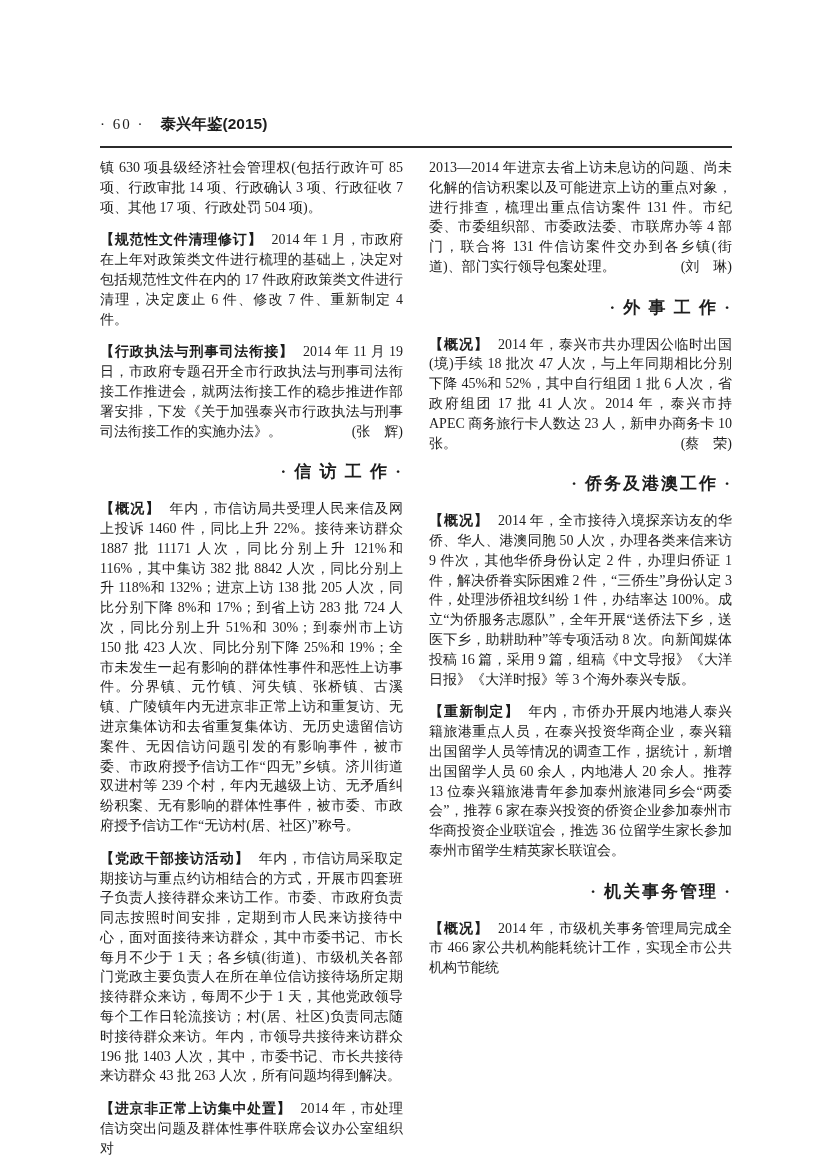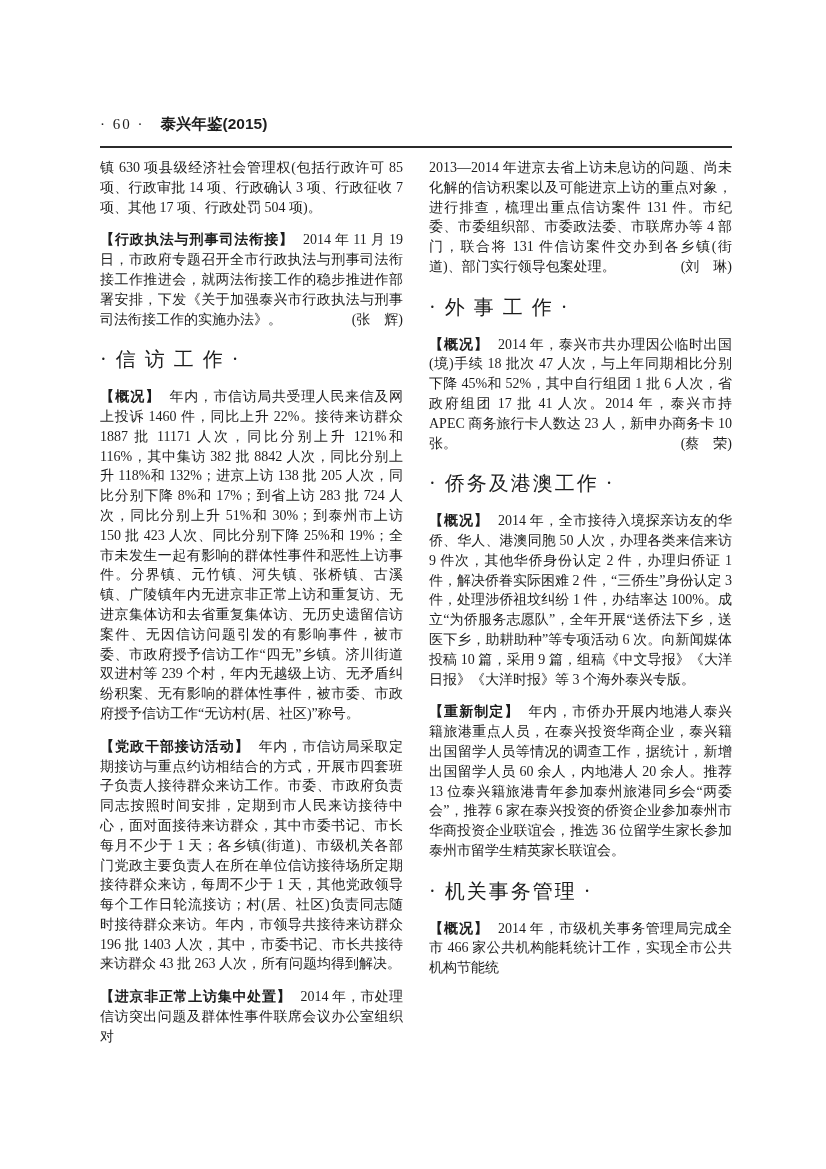--- a/index.html
+++ b/index.html
@@ -71,52 +71,53 @@
     font-weight: 700;
     margin-right: 9px;
     letter-spacing: 0.5px;
   }
   .attribution {
     float: right;
     white-space: pre;
   }
   h2.section-heading {
     font-family: "Liberation Serif", "DejaVu Serif", serif;
-    font-weight: normal;
-    font-size: 20px;
+    font-weight: bold;
+    font-size: 17px;
     letter-spacing: 2px;
-    text-align: left;
+    text-align: right;
     margin: 21px 0 17px 0;
     white-space: pre;
   }
 </style>
 </head>
 <body>
 
 <div class="page">
 
   <header class="page-header">
     <span class="page-marker">· 60 ·</span>
     <span class="book-title">泰兴年鉴(2015)</span>
   </header>
 
   <main class="columns">
     <section class="column">
         <p class="para"><span>镇 630 项县级经济社会管理权(包括行政许可 85 项、行政审批 14 项、行政确认 3 项、行政征收 7 项、其他 17 项、行政处罚 504 项)。</span></p>
+        <p class="para"><strong class="entry-label">【规范性文件清理修订】</strong><span>2014 年 1 月，市政府在上年对政策类文件进行梳理的基础上，决定对包括规范性文件在内的 17 件政府政策类文件进行清理，决定废止 6 件、修改 7 件、重新制定 4 件。</span></p>
         <p class="para"><strong class="entry-label">【行政执法与刑事司法衔接】</strong><span>2014 年 11 月 19 日，市政府专题召开全市行政执法与刑事司法衔接工作推进会，就两法衔接工作的稳步推进作部署安排，下发《关于加强泰兴市行政执法与刑事司法衔接工作的实施办法》。</span><span class="attribution">(张　辉)</span></p>
         <h2 class="section-heading">· 信 访 工 作 ·</h2>
         <p class="para"><strong class="entry-label">【概况】</strong><span>年内，市信访局共受理人民来信及网上投诉 1460 件，同比上升 22%。接待来访群众 1887 批 11171 人次，同比分别上升 121%和 116%，其中集访 382 批 8842 人次，同比分别上升 118%和 132%；进京上访 138 批 205 人次，同比分别下降 8%和 17%；到省上访 283 批 724 人次，同比分别上升 51%和 30%；到泰州市上访 150 批 423 人次、同比分别下降 25%和 19%；全市未发生一起有影响的群体性事件和恶性上访事件。分界镇、元竹镇、河失镇、张桥镇、古溪镇、广陵镇年内无进京非正常上访和重复访、无进京集体访和去省重复集体访、无历史遗留信访案件、无因信访问题引发的有影响事件，被市委、市政府授予信访工作“四无”乡镇。济川街道双进村等 239 个村，年内无越级上访、无矛盾纠纷积案、无有影响的群体性事件，被市委、市政府授予信访工作“无访村(居、社区)”称号。</span></p>
         <p class="para"><strong class="entry-label">【党政干部接访活动】</strong><span>年内，市信访局采取定期接访与重点约访相结合的方式，开展市四套班子负责人接待群众来访工作。市委、市政府负责同志按照时间安排，定期到市人民来访接待中心，面对面接待来访群众，其中市委书记、市长每月不少于 1 天；各乡镇(街道)、市级机关各部门党政主要负责人在所在单位信访接待场所定期接待群众来访，每周不少于 1 天，其他党政领导每个工作日轮流接访；村(居、社区)负责同志随时接待群众来访。年内，市领导共接待来访群众 196 批 1403 人次，其中，市委书记、市长共接待来访群众 43 批 263 人次，所有问题均得到解决。</span></p>
         <p class="para"><strong class="entry-label">【进京非正常上访集中处置】</strong><span>2014 年，市处理信访突出问题及群体性事件联席会议办公室组织对</span></p>
       </section>
     <section class="column">
         <p class="para"><span>2013—2014 年进京去省上访未息访的问题、尚未化解的信访积案以及可能进京上访的重点对象，进行排查，梳理出重点信访案件 131 件。市纪委、市委组织部、市委政法委、市联席办等 4 部门，联合将 131 件信访案件交办到各乡镇(街道)、部门实行领导包案处理。</span><span class="attribution">(刘　琳)</span></p>
         <h2 class="section-heading">· 外 事 工 作 ·</h2>
         <p class="para"><strong class="entry-label">【概况】</strong><span>2014 年，泰兴市共办理因公临时出国(境)手续 18 批次 47 人次，与上年同期相比分别下降 45%和 52%，其中自行组团 1 批 6 人次，省政府组团 17 批 41 人次。2014 年，泰兴市持 APEC 商务旅行卡人数达 23 人，新申办商务卡 10 张。</span><span class="attribution">(蔡　荣)</span></p>
         <h2 class="section-heading">· 侨务及港澳工作 ·</h2>
-        <p class="para"><strong class="entry-label">【概况】</strong><span>2014 年，全市接待入境探亲访友的华侨、华人、港澳同胞 50 人次，办理各类来信来访 9 件次，其他华侨身份认定 2 件，办理归侨证 1 件，解决侨眷实际困难 2 件，“三侨生”身份认定 3 件，处理涉侨祖坟纠纷 1 件，办结率达 100%。成立“为侨服务志愿队”，全年开展“送侨法下乡，送医下乡，助耕助种”等专项活动 6 次。向新闻媒体投稿 10 篇，采用 9 篇，组稿《中文导报》《大洋日报》《大洋时报》等 3 个海外泰兴专版。</span></p>
+        <p class="para"><strong class="entry-label">【概况】</strong><span>2014 年，全市接待入境探亲访友的华侨、华人、港澳同胞 50 人次，办理各类来信来访 9 件次，其他华侨身份认定 2 件，办理归侨证 1 件，解决侨眷实际困难 2 件，“三侨生”身份认定 3 件，处理涉侨祖坟纠纷 1 件，办结率达 100%。成立“为侨服务志愿队”，全年开展“送侨法下乡，送医下乡，助耕助种”等专项活动 8 次。向新闻媒体投稿 16 篇，采用 9 篇，组稿《中文导报》《大洋日报》《大洋时报》等 3 个海外泰兴专版。</span></p>
         <p class="para"><strong class="entry-label">【重新制定】</strong><span>年内，市侨办开展内地港人泰兴籍旅港重点人员，在泰兴投资华商企业，泰兴籍出国留学人员等情况的调查工作，据统计，新增出国留学人员 60 余人，内地港人 20 余人。推荐 13 位泰兴籍旅港青年参加泰州旅港同乡会“两委会”，推荐 6 家在泰兴投资的侨资企业参加泰州市华商投资企业联谊会，推选 36 位留学生家长参加泰州市留学生精英家长联谊会。</span></p>
         <h2 class="section-heading">· 机关事务管理 ·</h2>
         <p class="para"><strong class="entry-label">【概况】</strong><span>2014 年，市级机关事务管理局完成全市 466 家公共机构能耗统计工作，实现全市公共机构节能统</span></p>
       </section>
   </main>
 
 </div>
 
 </body></html>

